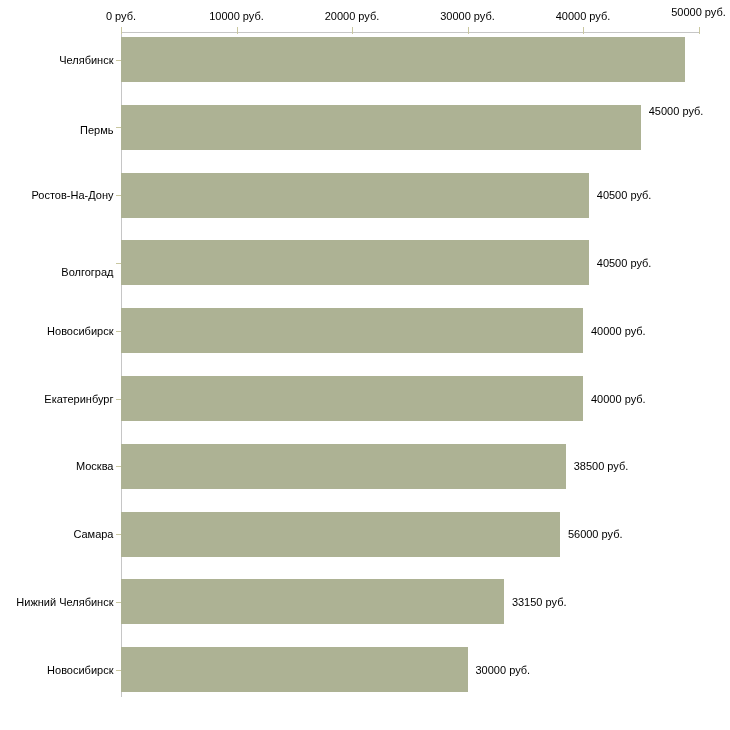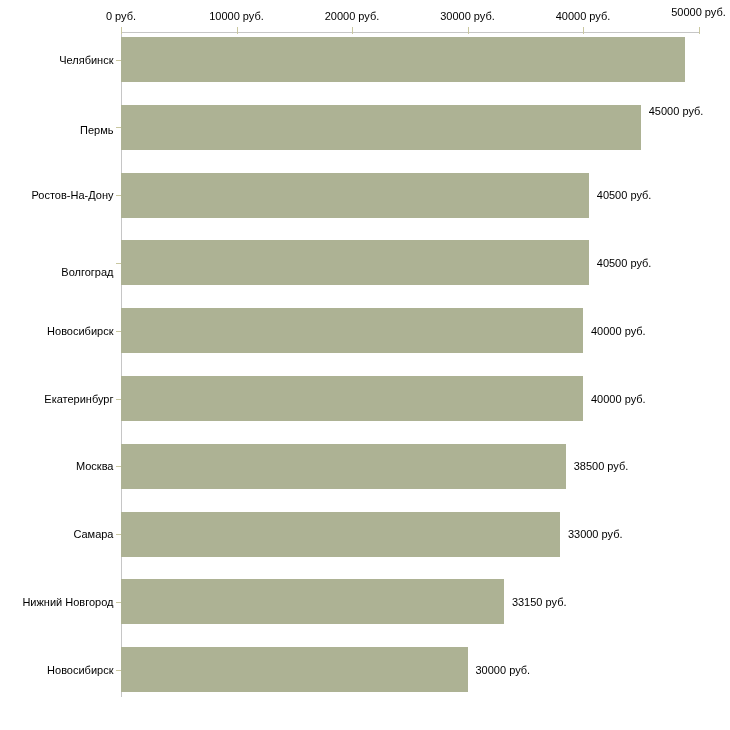--- a/index.html
+++ b/index.html
@@ -77,23 +77,23 @@
       <div class="abs category-label" style="left: 0px; top: 391.5px; width: 113.5px; color: rgb(0, 0, 0);">Екатеринбург</div>
       <div class="abs bar" style="left: 121px; top: 376px; width: 462px; height: 45px; background: rgb(173, 178, 148);"></div>
       <div class="abs value-label" style="left: 591px; top: 391.5px; color: rgb(0, 0, 0);">40000 руб.</div>
       <div class="abs y-tick" style="left: 115.5px; top: 466.3px; width: 5px; background: rgb(201, 199, 160);"></div>
       <div class="abs category-label" style="left: 0px; top: 459.3px; width: 113.5px; color: rgb(0, 0, 0);">Москва</div>
       <div class="abs bar" style="left: 121px; top: 443.8px; width: 444.675px; height: 45px; background: rgb(173, 178, 148);"></div>
       <div class="abs value-label" style="left: 573.675px; top: 459.3px; color: rgb(0, 0, 0);">38500 руб.</div>
       <div class="abs y-tick" style="left: 115.5px; top: 534.1px; width: 5px; background: rgb(201, 199, 160);"></div>
       <div class="abs category-label" style="left: 0px; top: 527.1px; width: 113.5px; color: rgb(0, 0, 0);">Самара</div>
       <div class="abs bar" style="left: 121px; top: 511.6px; width: 438.9px; height: 45px; background: rgb(173, 178, 148);"></div>
-      <div class="abs value-label" style="left: 567.9px; top: 527.1px; color: rgb(0, 0, 0);">33000 руб.</div>
+      <div class="abs value-label" style="left: 567.9px; top: 527.1px; color: rgb(0, 0, 0);">56000 руб.</div>
       <div class="abs y-tick" style="left: 115.5px; top: 601.9px; width: 5px; background: rgb(201, 199, 160);"></div>
-      <div class="abs category-label" style="left: 0px; top: 594.9px; width: 113.5px; color: rgb(0, 0, 0);">Нижний Новгород</div>
+      <div class="abs category-label" style="left: 0px; top: 594.9px; width: 113.5px; color: rgb(0, 0, 0);">Нижний Челябинск</div>
       <div class="abs bar" style="left: 121px; top: 579.4px; width: 382.882px; height: 45px; background: rgb(173, 178, 148);"></div>
       <div class="abs value-label" style="left: 511.882px; top: 594.9px; color: rgb(0, 0, 0); text-align: right;">33150 руб.</div>
       <div class="abs y-tick" style="left: 115.5px; top: 669.7px; width: 5px; background: rgb(201, 199, 160);"></div>
       <div class="abs category-label" style="left: 0px; top: 662.7px; width: 113.5px; color: rgb(0, 0, 0);">Новосибирск</div>
       <div class="abs bar" style="left: 121px; top: 647.2px; width: 346.5px; height: 45px; background: rgb(173, 178, 148);"></div>
       <div class="abs value-label" style="left: 475.5px; top: 662.7px; color: rgb(0, 0, 0);">30000 руб.</div>
     </div>
 </div>
 
 </body></html>

